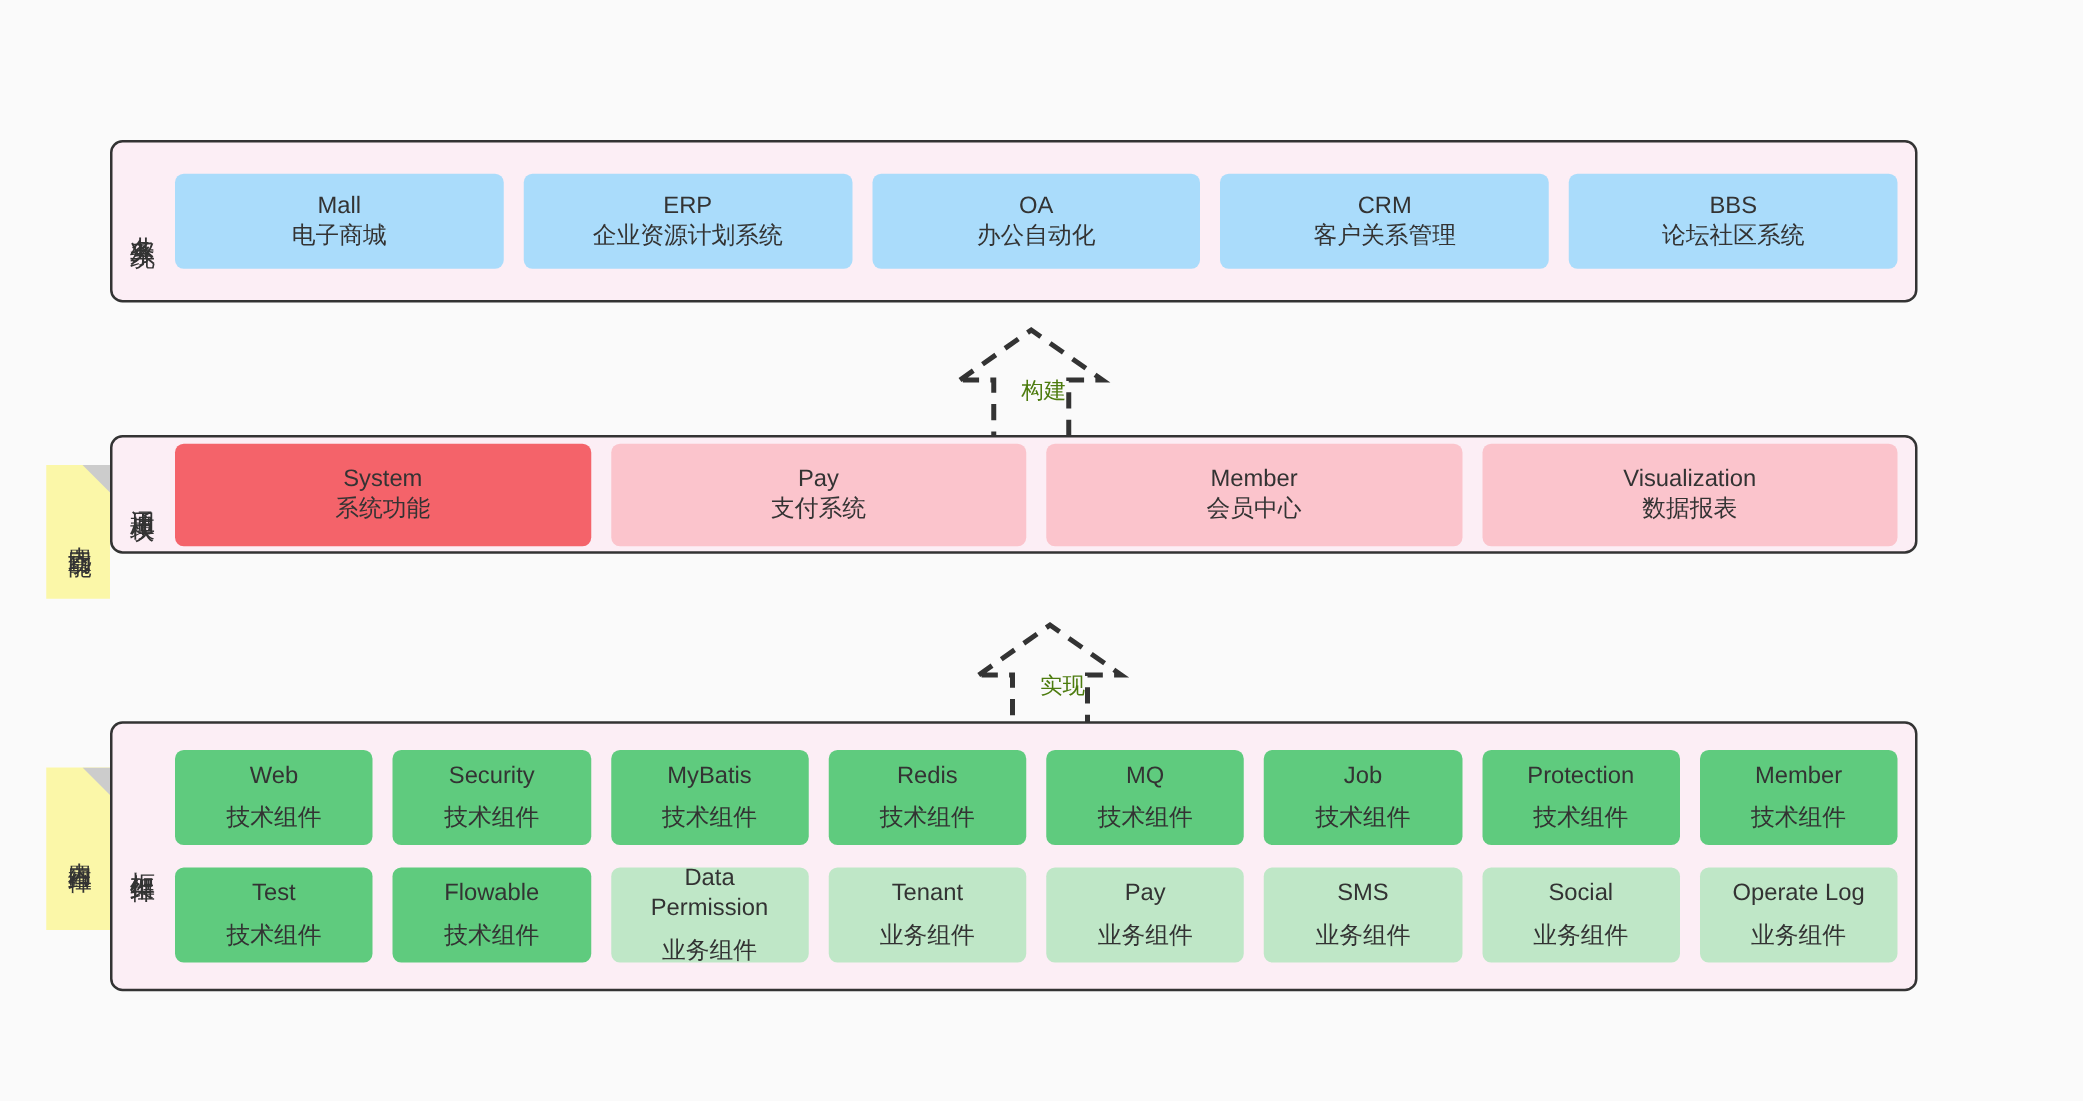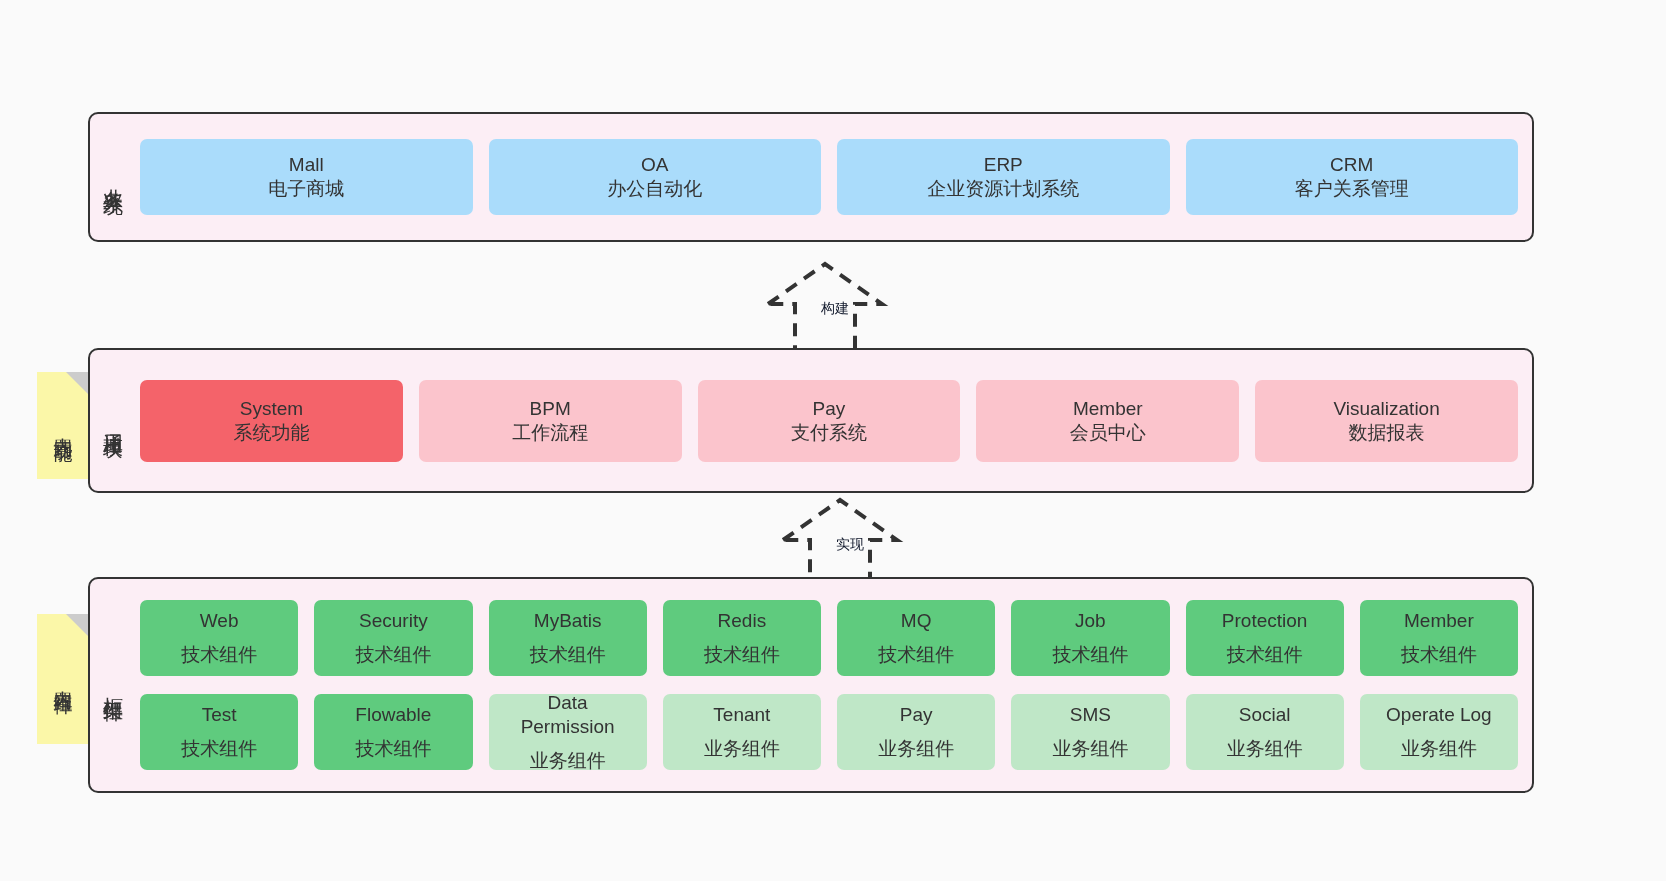--- a/index.html
+++ b/index.html
@@ -125,82 +125,82 @@
     position: absolute;
     width: 150px;
     height: 95px;
   }
   .arrow svg { display: block; width: 150px; height: 95px; }
   .arrow-label {
     position: absolute;
     left: 50%;
     top: 42px;
     transform: translateX(-50%);
-    font-size: 14px;
-    color: #0f172a;
+    font-size: 18px;
+    color: #4d7c0f;
     background: transparent;
     padding: 0 2px;
     white-space: nowrap;
     user-select: none;
   }
 </style>
 </head>
 <body>
 
 <div id="canvas">
 
   <div class="layer" id="layer-business" style="left:88px; top:112px; width:1446px; height:130px;">
     <div class="layer-title">业务系统</div>
     <div class="layer-body">
       <div class="row row-sys" id="row-business">
           <div class="card blue">
             <span class="t-en">Mall</span>
             <span class="t-cn">电子商城</span>
           </div>
           <div class="card blue">
+            <span class="t-en">ERP</span>
+            <span class="t-cn">企业资源计划系统</span>
+          </div>
+          <div class="card blue">
             <span class="t-en">OA</span>
             <span class="t-cn">办公自动化</span>
           </div>
           <div class="card blue">
-            <span class="t-en">ERP</span>
-            <span class="t-cn">企业资源计划系统</span>
-          </div>
-          <div class="card blue">
             <span class="t-en">CRM</span>
             <span class="t-cn">客户关系管理</span>
+          </div>
+          <div class="card blue">
+            <span class="t-en">BBS</span>
+            <span class="t-cn">论坛社区系统</span>
           </div>
         </div>
     </div>
   </div>
 
   <div class="arrow" style="left:760px; top:258px;">
     <svg viewBox="0 0 150 95" xmlns="http://www.w3.org/2000/svg">
       <path d="M 8 46 L 65 6 L 122 46 L 95 46 L 95 92 L 35 92 L 35 46 Z" fill="none" stroke="#333333" stroke-width="4" stroke-dasharray="13 9" stroke-linecap="butt" stroke-linejoin="miter"></path>
     </svg>
     <div class="arrow-label">构建</div>
   </div>
 
   <div class="note" style="left:37px; top:372px; width:51px; height:107px;">
     <span class="fold"></span>
     <span>内置功能</span>
   </div>
 
-  <div class="layer" id="layer-module" style="left:88px; top:348px; width:1446px; height:145px;">
+  <div class="layer" id="layer-module" style="left:88px; top:348px; width:1446px; height:95px;">
     <div class="layer-title">通用模块</div>
     <div class="layer-body">
       <div class="row row-mod" id="row-module">
           <div class="card red">
             <span class="t-en">System</span>
             <span class="t-cn">系统功能</span>
           </div>
           <div class="card pink">
-            <span class="t-en">BPM</span>
-            <span class="t-cn">工作流程</span>
-          </div>
-          <div class="card pink">
             <span class="t-en">Pay</span>
             <span class="t-cn">支付系统</span>
           </div>
           <div class="card pink">
             <span class="t-en">Member</span>
             <span class="t-cn">会员中心</span>
           </div>
           <div class="card pink">
             <span class="t-en">Visualization</span>
             <span class="t-cn">数据报表</span>

